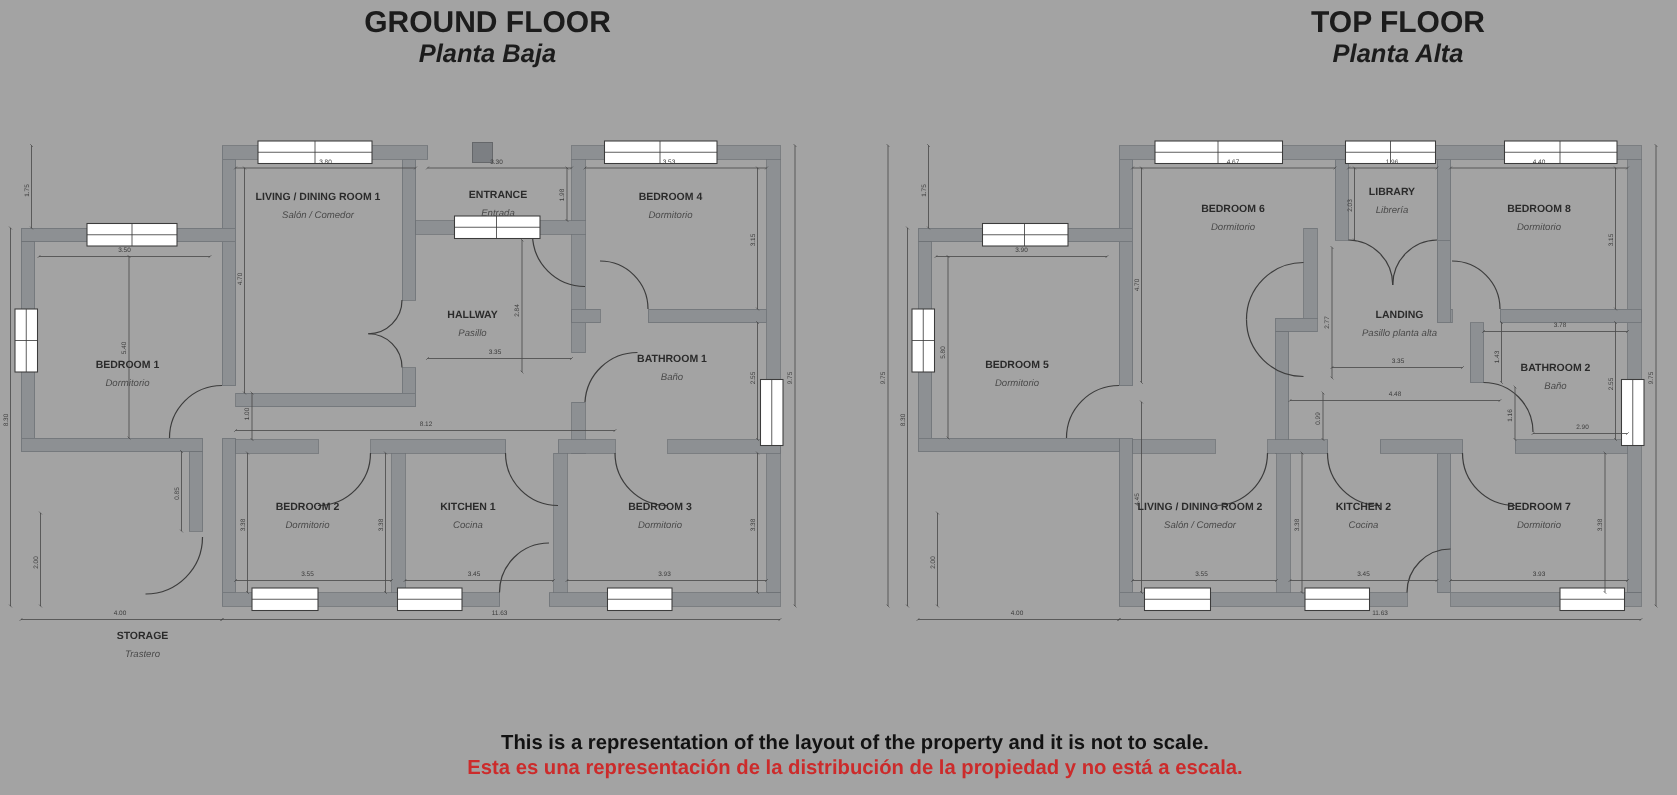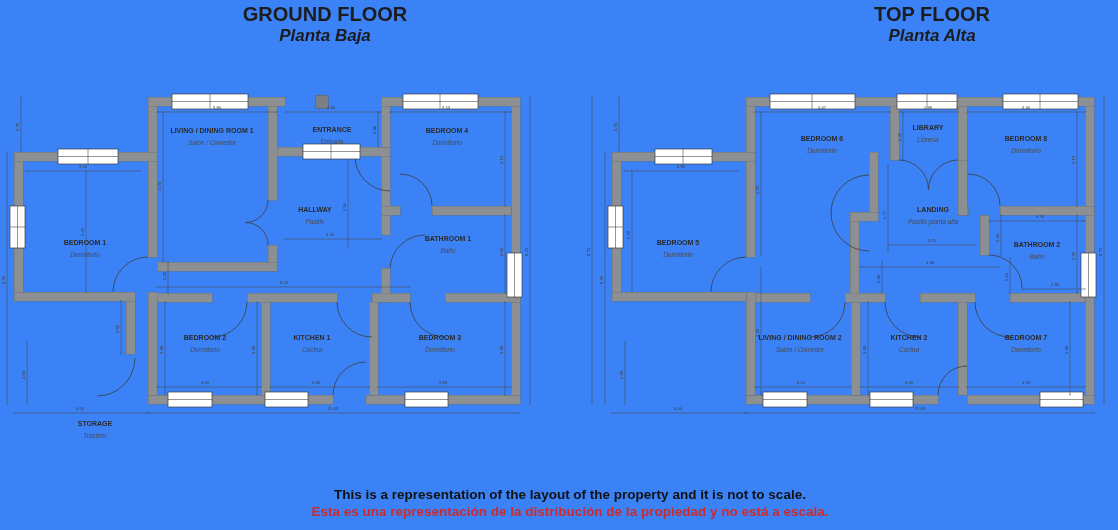--- a/index.html
+++ b/index.html
@@ -1,16 +1,16 @@
 <!DOCTYPE html>
 <html><head>
 <meta charset="utf-8">
 <style>
   html,body{margin:0;padding:0;background:#ffffff;}
-  .stage{width:1118px;height:530px;position:relative;background:#3b82f6;overflow:hidden;}
+  .stage{width:1118px;height:530px;position:relative;background:#a3a3a3;overflow:hidden;}
   svg{display:block;}
   .wall{fill:#8d9093;stroke:#6e7276;stroke-width:.5;}
   .pillar{fill:#7c7f83;stroke:#5e6164;stroke-width:.6;}
   .win{fill:#ffffff;stroke:#3c3c3c;stroke-width:.7;}
   .wln{stroke:#3c3c3c;stroke-width:.55;}
   .door{fill:none;stroke:#3c3c3c;stroke-width:.8;}
   .dimline{stroke:#4a4a4a;stroke-width:.55;}
   .dim{font:4.3px "Liberation Sans", sans-serif;fill:#3d3d3d;text-anchor:middle;}
   .rm{font:bold 7px "Liberation Sans", sans-serif;fill:#2b2b2b;text-anchor:middle;}
   .rs{font:italic 6.4px "Liberation Sans", sans-serif;fill:#4a4a4a;text-anchor:middle;}

